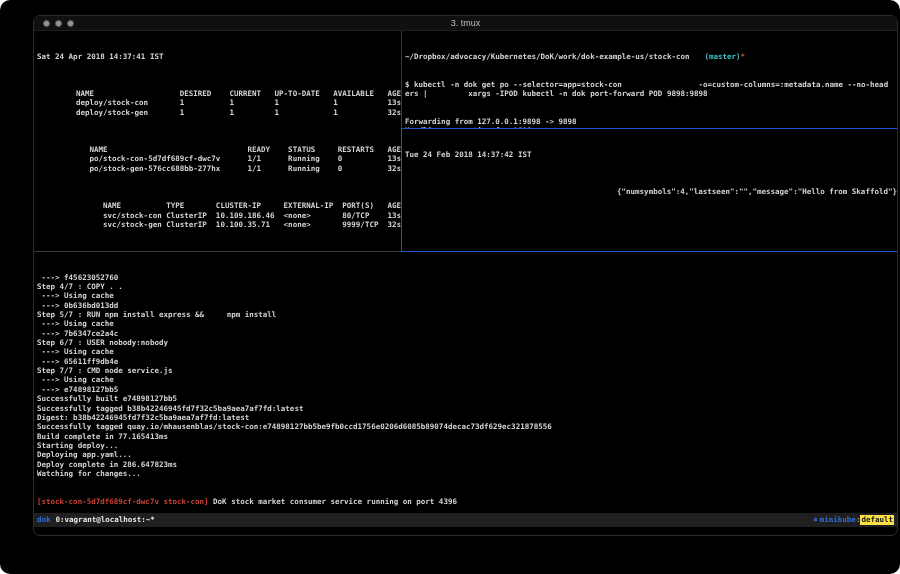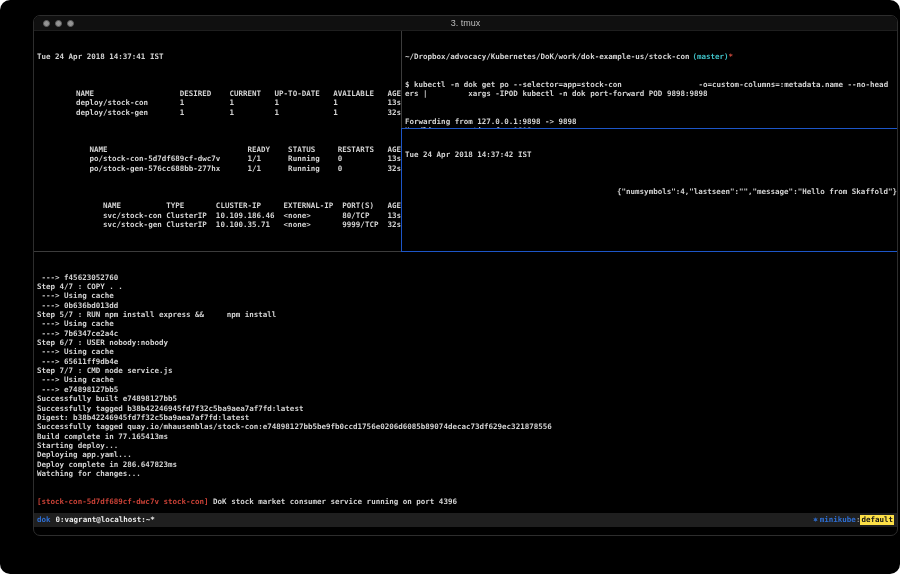--- a/index.html
+++ b/index.html
@@ -27,21 +27,21 @@
   .pane-tr { left:368px; top:15px;  width:495px; height:97px;  }
   .pane-mr { left:368px; top:113px; width:495px; height:122px; }
   .pane-bt { left:0px;   top:236px; width:863px; height:261px; }
 
   .vdiv-gray { position:absolute; left:367px; top:15px;  width:1px; height:98px;  background:#3c3c3c; }
   .vdiv-blue { position:absolute; left:367px; top:112px; width:1px; height:124px; background:#1d56c8; }
   .hdiv-blue-top    { position:absolute; left:368px; top:112px; width:496px; height:1px; background:#1d56c8; }
   .hdiv-blue-bottom { position:absolute; left:368px; top:235px; width:496px; height:1px; background:#1d56c8; }
   .hdiv-gray        { position:absolute; left:0px;   top:235px; width:367px; height:1px; background:#3c3c3c; }
 
-  .branch { color:#3fc1c7; margin-left:3px; }
+  .branch { color:#3fc1c7; margin-left:15px; }
   .dirty  { color:#d14a3c; }
 
   .logline { white-space:pre; }
   .logline .prefix { color:#c94136; margin-right:4.5px; }
 
   .statusbar { position:absolute; left:0; top:497px; width:100%; height:14px; background:#1f1f1f;
                display:flex; align-items:center; padding:0 3px; font-size:7.5px; font-weight:700; }
   .sess { color:#2e6fd4; margin-right:5px; }
   .winitem { color:#ececec; }
   .sright { margin-left:auto; display:flex; align-items:center; }
@@ -59,21 +59,21 @@
     <div class="titlebar">
       <div class="lights">
         <span class="light"></span>
         <span class="light"></span>
         <span class="light"></span>
       </div>
       <div class="wtitle">3. tmux</div>
     </div>
 
     <div class="pane pane-tl">
-      <pre>Tue 24 Apr 2018 14:37:41 IST</pre>
+      <pre>Sat 24 Apr 2018 14:37:41 IST</pre>
       <pre class="gap">NAME                   DESIRED    CURRENT   UP-TO-DATE   AVAILABLE   AGE
 deploy/stock-con       1          1         1            1           13s
 deploy/stock-gen       1          1         1            1           32s</pre>
       <pre class="gap">NAME                               READY    STATUS     RESTARTS   AGE
 po/stock-con-5d7df689cf-dwc7v      1/1      Running    0          13s
 po/stock-gen-576cc688bb-277hx      1/1      Running    0          32s</pre>
       <pre class="gap">NAME          TYPE       CLUSTER-IP     EXTERNAL-IP  PORT(S)   AGE
 svc/stock-con ClusterIP  10.109.186.46  &lt;none&gt;       80/TCP    13s
 svc/stock-gen ClusterIP  10.100.35.71   &lt;none&gt;       9999/TCP  32s</pre>
     </div>
@@ -82,21 +82,21 @@
       <div><span>~/Dropbox/advocacy/Kubernetes/DoK/work/dok-example-us/stock-con</span><span class="branch">(master)</span><span class="dirty">*</span></div>
       <pre>$ kubectl -n dok get po --selector=app=stock-con                 -o=custom-columns=:metadata.name --no-head
 ers |         xargs -IPOD kubectl -n dok port-forward POD 9898:9898</pre>
       <pre>Forwarding from 127.0.0.1:9898 -&gt; 9898
 Handling connection for 9898
 Handling connection for 9898
 Handling connection for 9898</pre>
     </div>
 
     <div class="pane pane-mr">
-      <pre>Tue 24 Apr 2018 14:37:42 IST</pre>
+      <pre>Tue 24 Feb 2018 14:37:42 IST</pre>
       <pre class="gap">{"numsymbols":4,"lastseen":"","message":"Hello from Skaffold"}</pre>
     </div>
 
     <div class="pane pane-bt">
       <pre> ---&gt; f45623052760
 Step 4/7 : COPY . .
  ---&gt; Using cache
  ---&gt; 0b636bd013dd
 Step 5/7 : RUN npm install express &amp;&amp;     npm install
  ---&gt; Using cache

